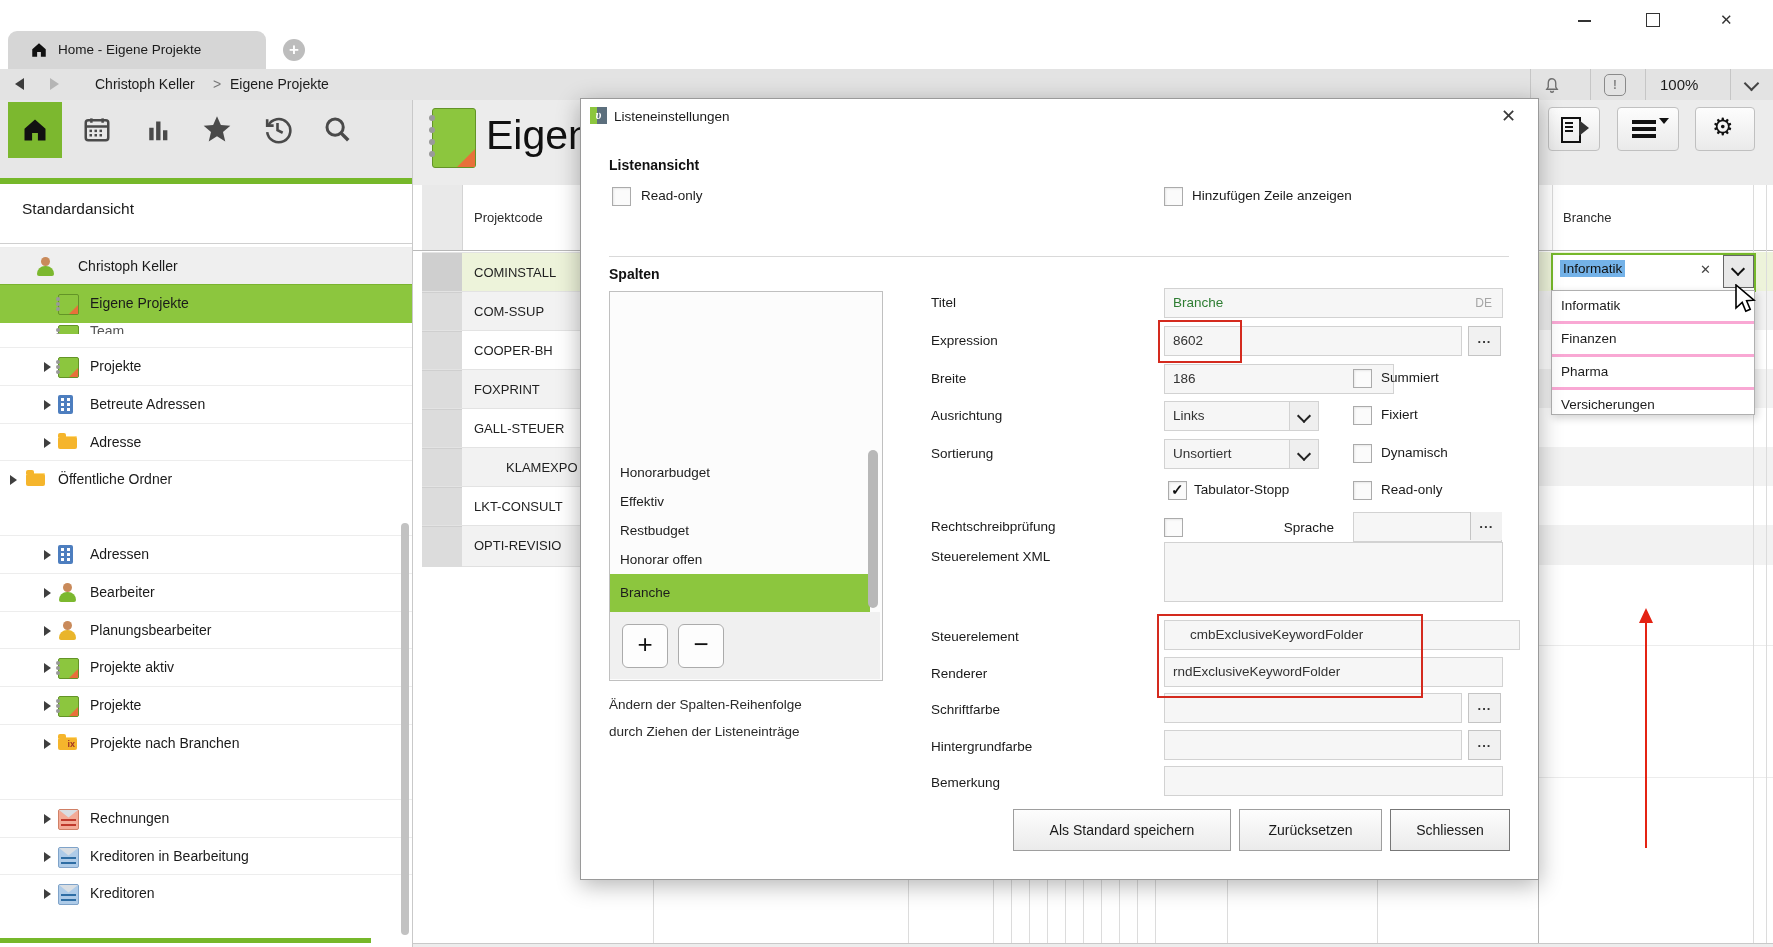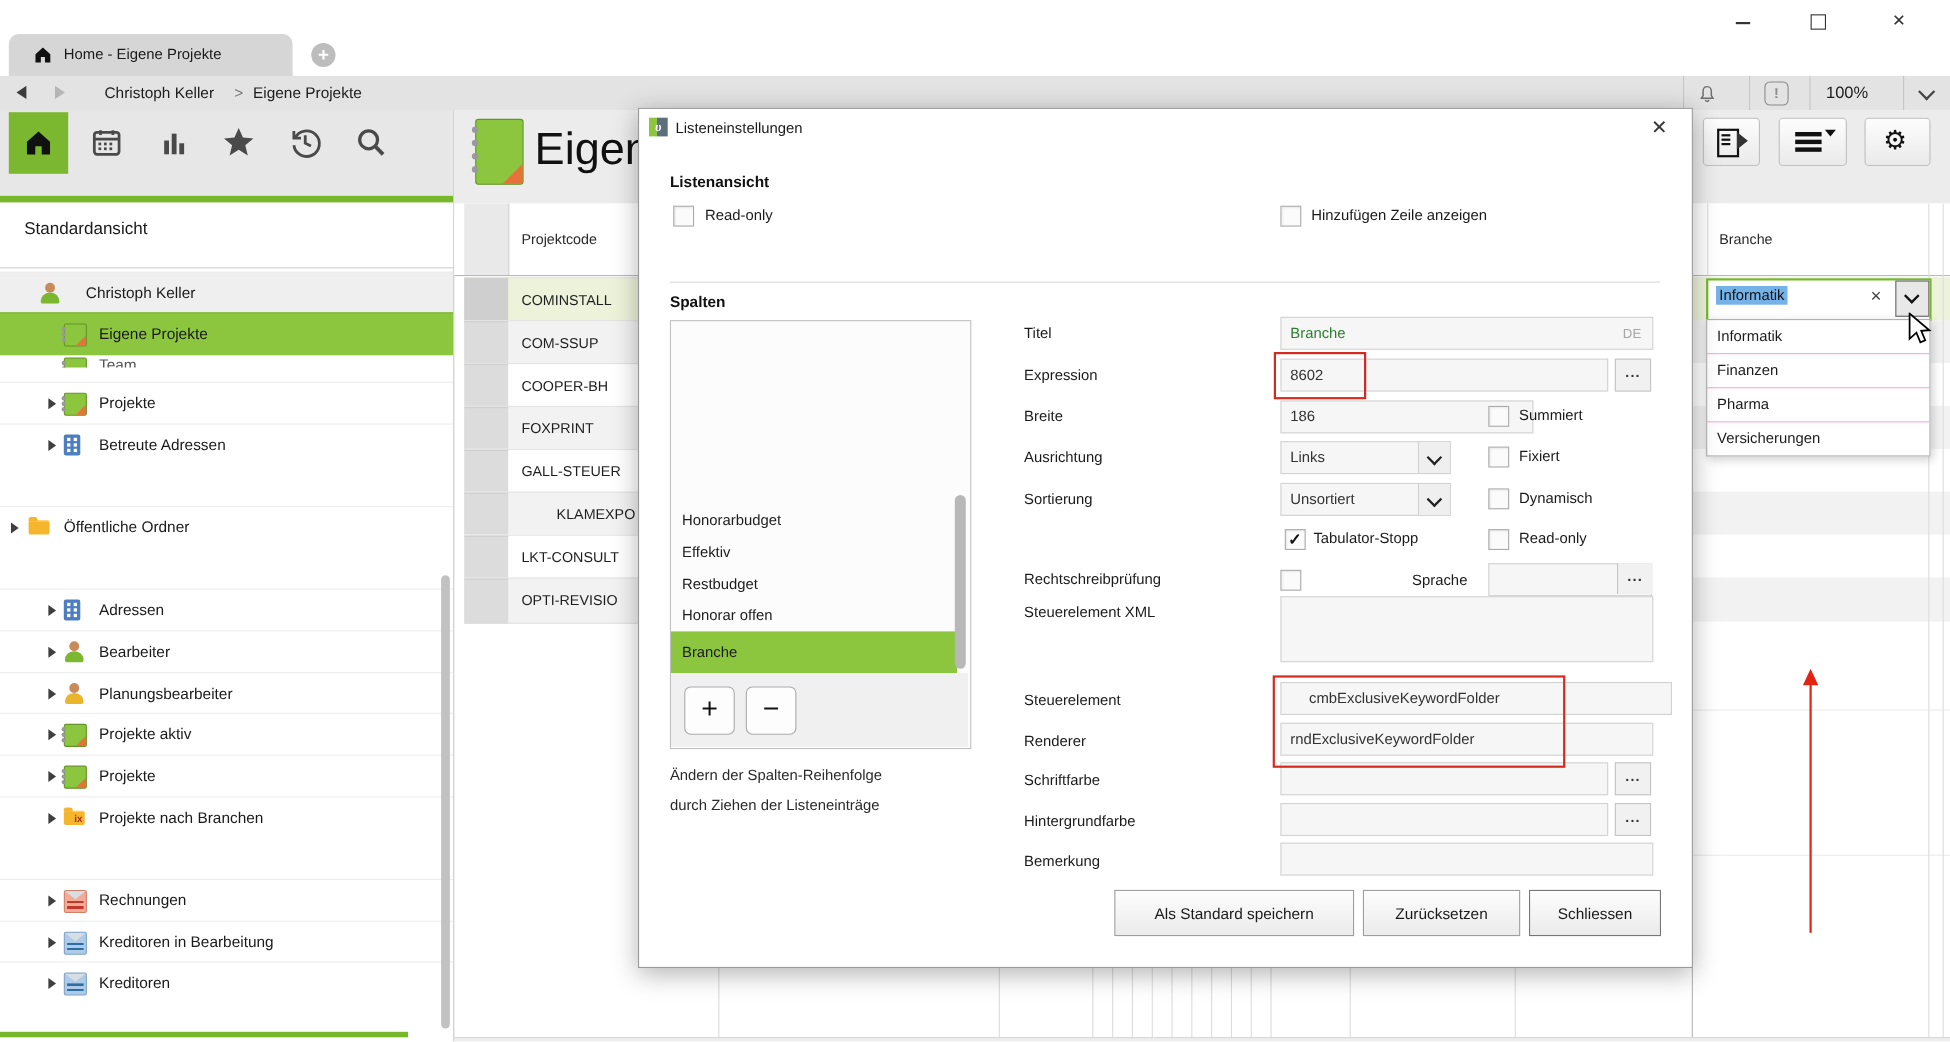--- a/index.html
+++ b/index.html
@@ -82,21 +82,21 @@
   .pmbtn{width:44px;height:42px;background:#fdfdfd;border:1px solid #ababab;border-radius:6px;
     font-size:26px;line-height:38px;text-align:center;color:#111;}
   .hint{font-size:13.5px;color:#2a2a2a;line-height:28px;}
   .dlgbtn{height:40px;background:linear-gradient(#fdfdfd,#ebebeb);border:1px solid #9e9e9e;
     text-align:center;font-size:14px;color:#1a1a1a;line-height:40px;}
   .redbox{border:2px solid #D42A1E;}
   
   .bcombo{background:#fff;border:2px solid #76B82A;}
   .bsel{background:#74B2E8;}
   .dropdown{background:#fff;border:1px solid #b0b0b0;box-shadow:2px 3px 8px rgba(0,0,0,.18);}
-  .dditem{height:30px;line-height:30px;padding-left:9px;border-top:1px solid #f9a8d4;font-size:13.5px;color:#1c1c1c;}
+  .dditem{height:30px;line-height:30px;padding-left:9px;border-top:3px solid #f9a8d4;font-size:13.5px;color:#1c1c1c;}
   .arrowshaft{width:2px;background:#E42313;}
   .arrowhead{width:0;height:0;border-left:7px solid transparent;border-right:7px solid transparent;border-bottom:15px solid #E42313;}
   svg{display:block;}
 </style>
 </head>
 <body>
 
 <div id="screen">
 
   <div class="abs" style="left:0;top:0;width:1773px;height:30px;background:#fff;"></div>
@@ -194,20 +194,25 @@
   </div>
   <div class="abs treerow" style="left:0;top:347px;width:412px;">
     <span class="abs tri-r" style="left:44px;top:14px;"></span>
     <span class="ic ic-notebook" style="left:58px;top:9px;"></span>
     <span class="abs" style="left:90px;">Projekte</span>
   </div>
   <div class="abs treerow" style="left:0;top:385px;width:412px;">
     <span class="abs tri-r" style="left:44px;top:14px;"></span>
     <span class="ic ic-building" style="left:58px;top:9px;"></span>
     <span class="abs" style="left:90px;">Betreute Adressen</span>
+  </div>
+  <div class="abs treerow" style="left:0;top:423px;width:412px;">
+    <span class="abs tri-r" style="left:44px;top:14px;"></span>
+    <span class="ic ic-folder" style="left:58px;top:12px;"></span>
+    <span class="abs" style="left:90px;">Adresse</span>
   </div>
   <div class="abs treerow" style="left:0;top:460px;width:412px;">
     <span class="abs tri-r" style="left:10px;top:14px;"></span>
     <span class="ic ic-folder" style="left:26px;top:12px;"></span>
     <span class="abs" style="left:58px;">Öffentliche Ordner</span>
   </div>
   <div class="abs treerow" style="left:0;top:535px;width:412px;">
     <span class="abs tri-r" style="left:44px;top:14px;"></span>
     <span class="ic ic-building" style="left:58px;top:9px;"></span>
     <span class="abs" style="left:90px;">Adressen</span>

